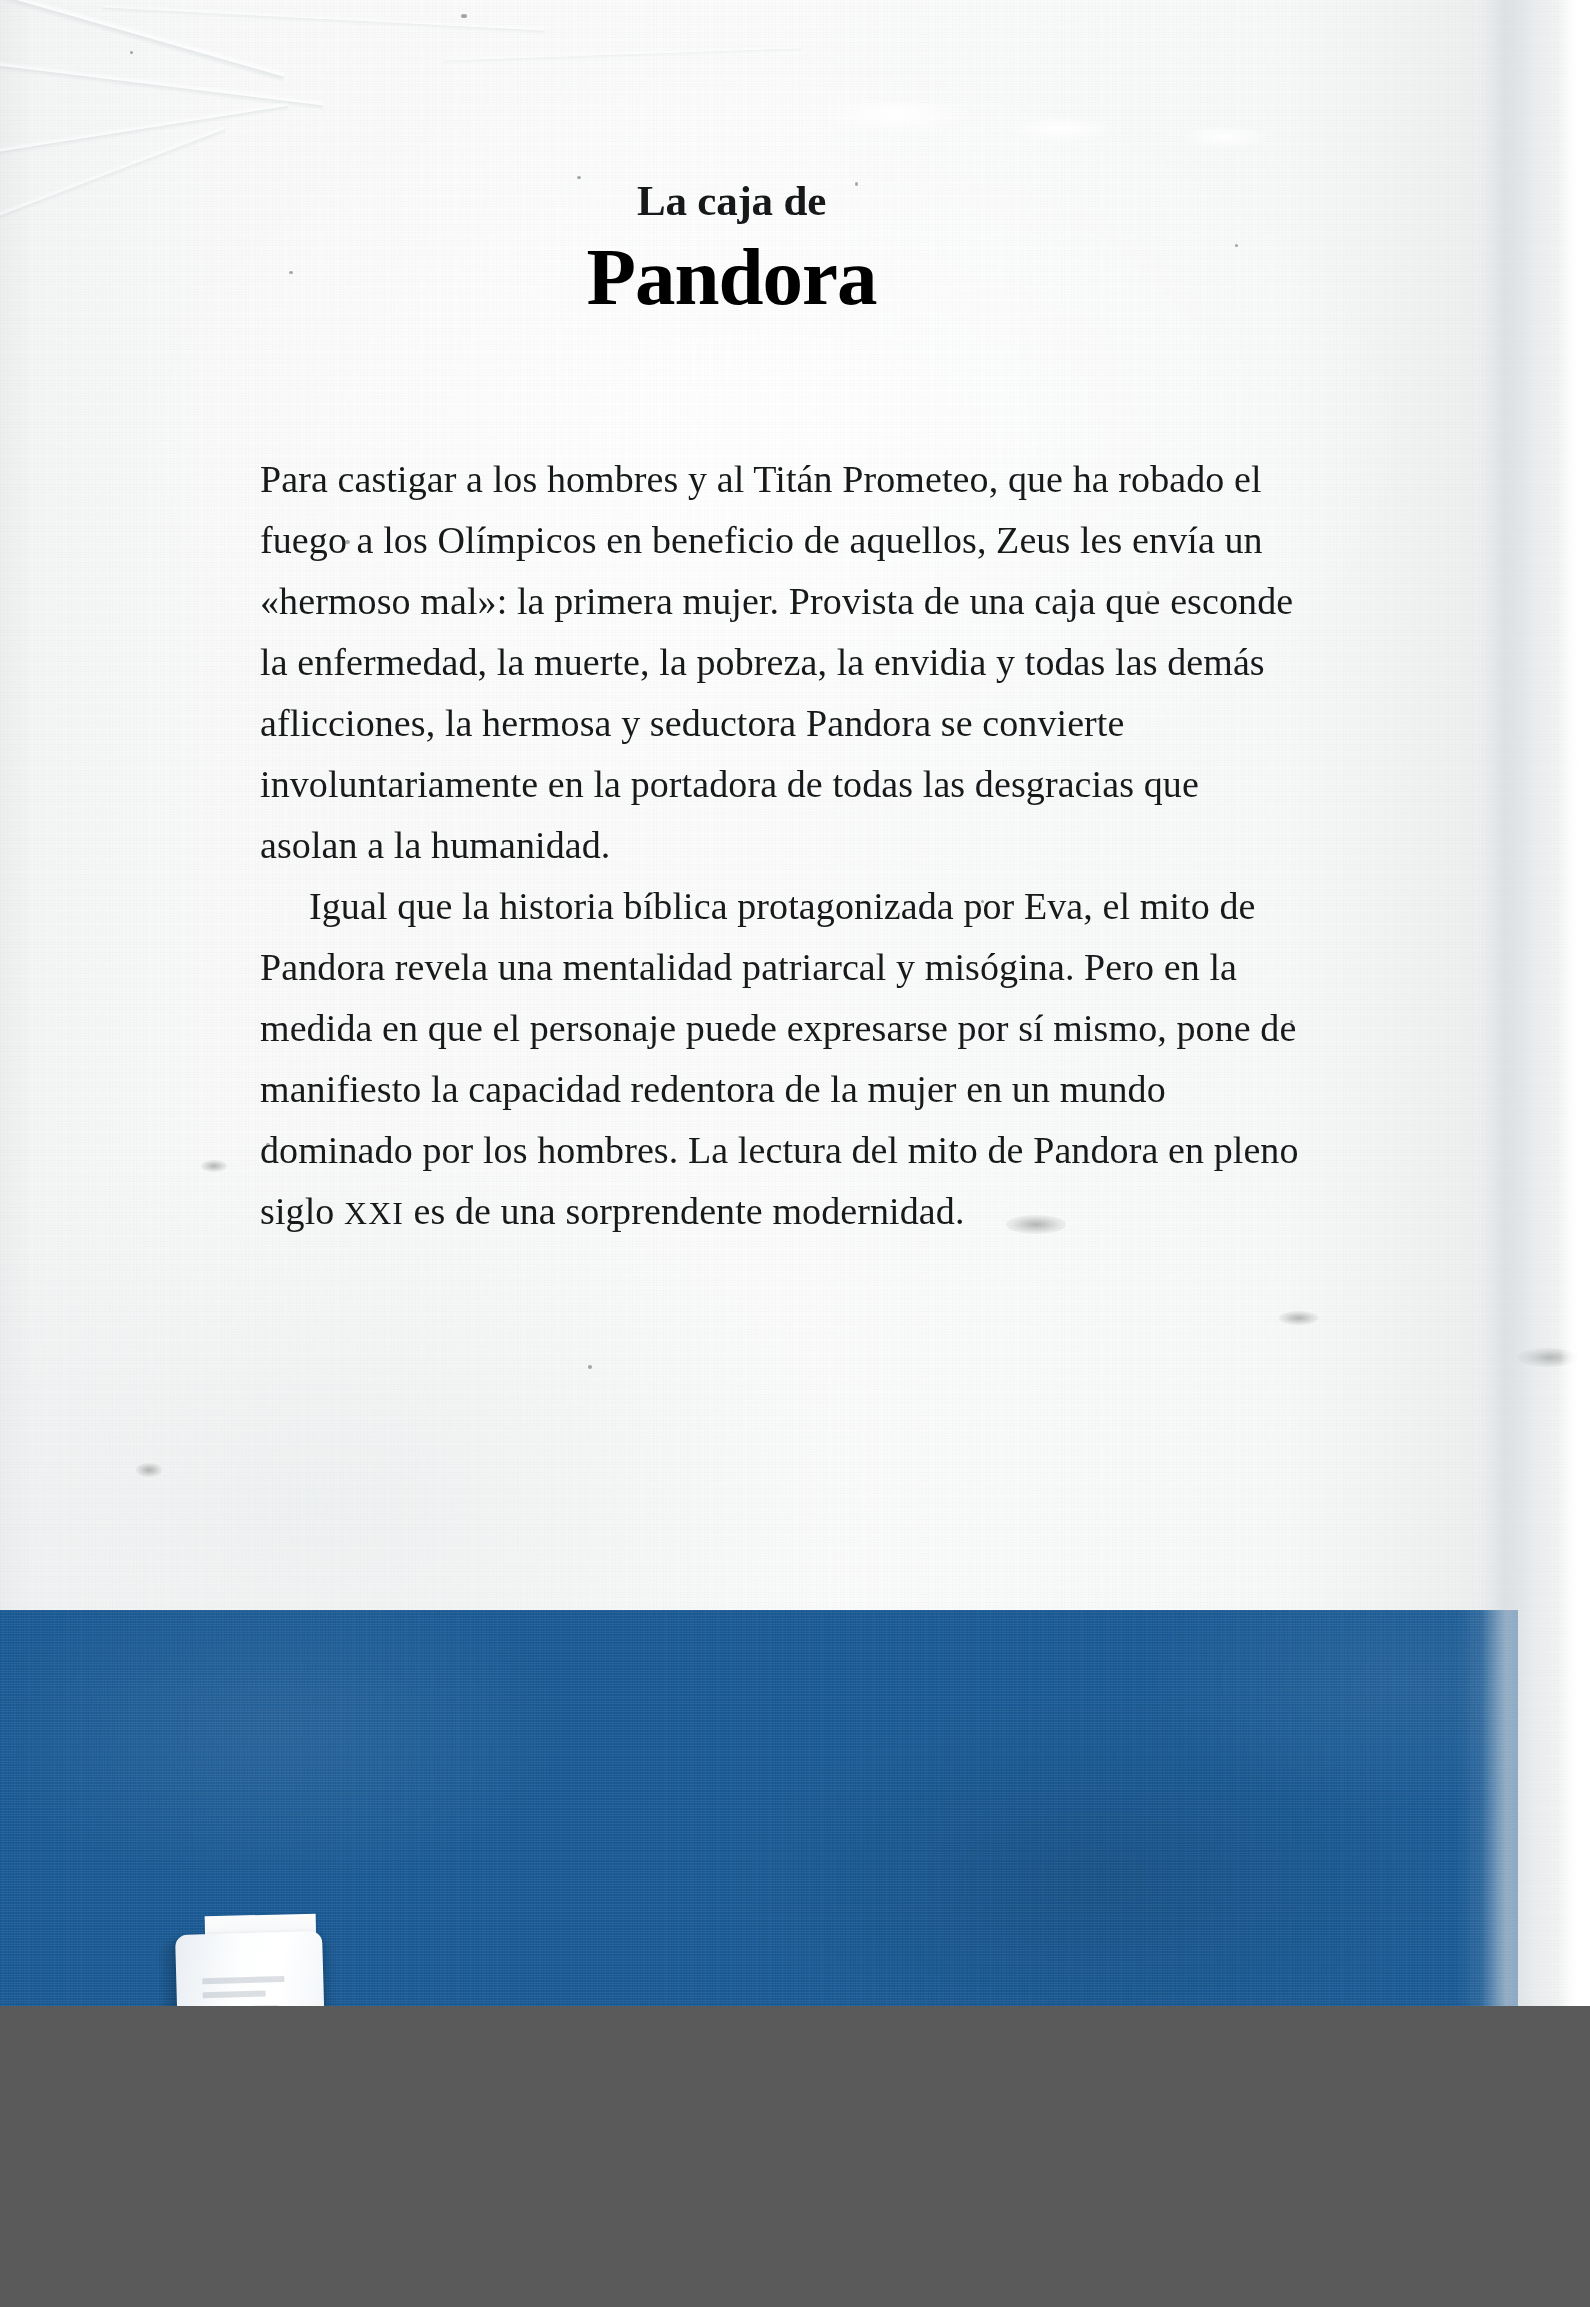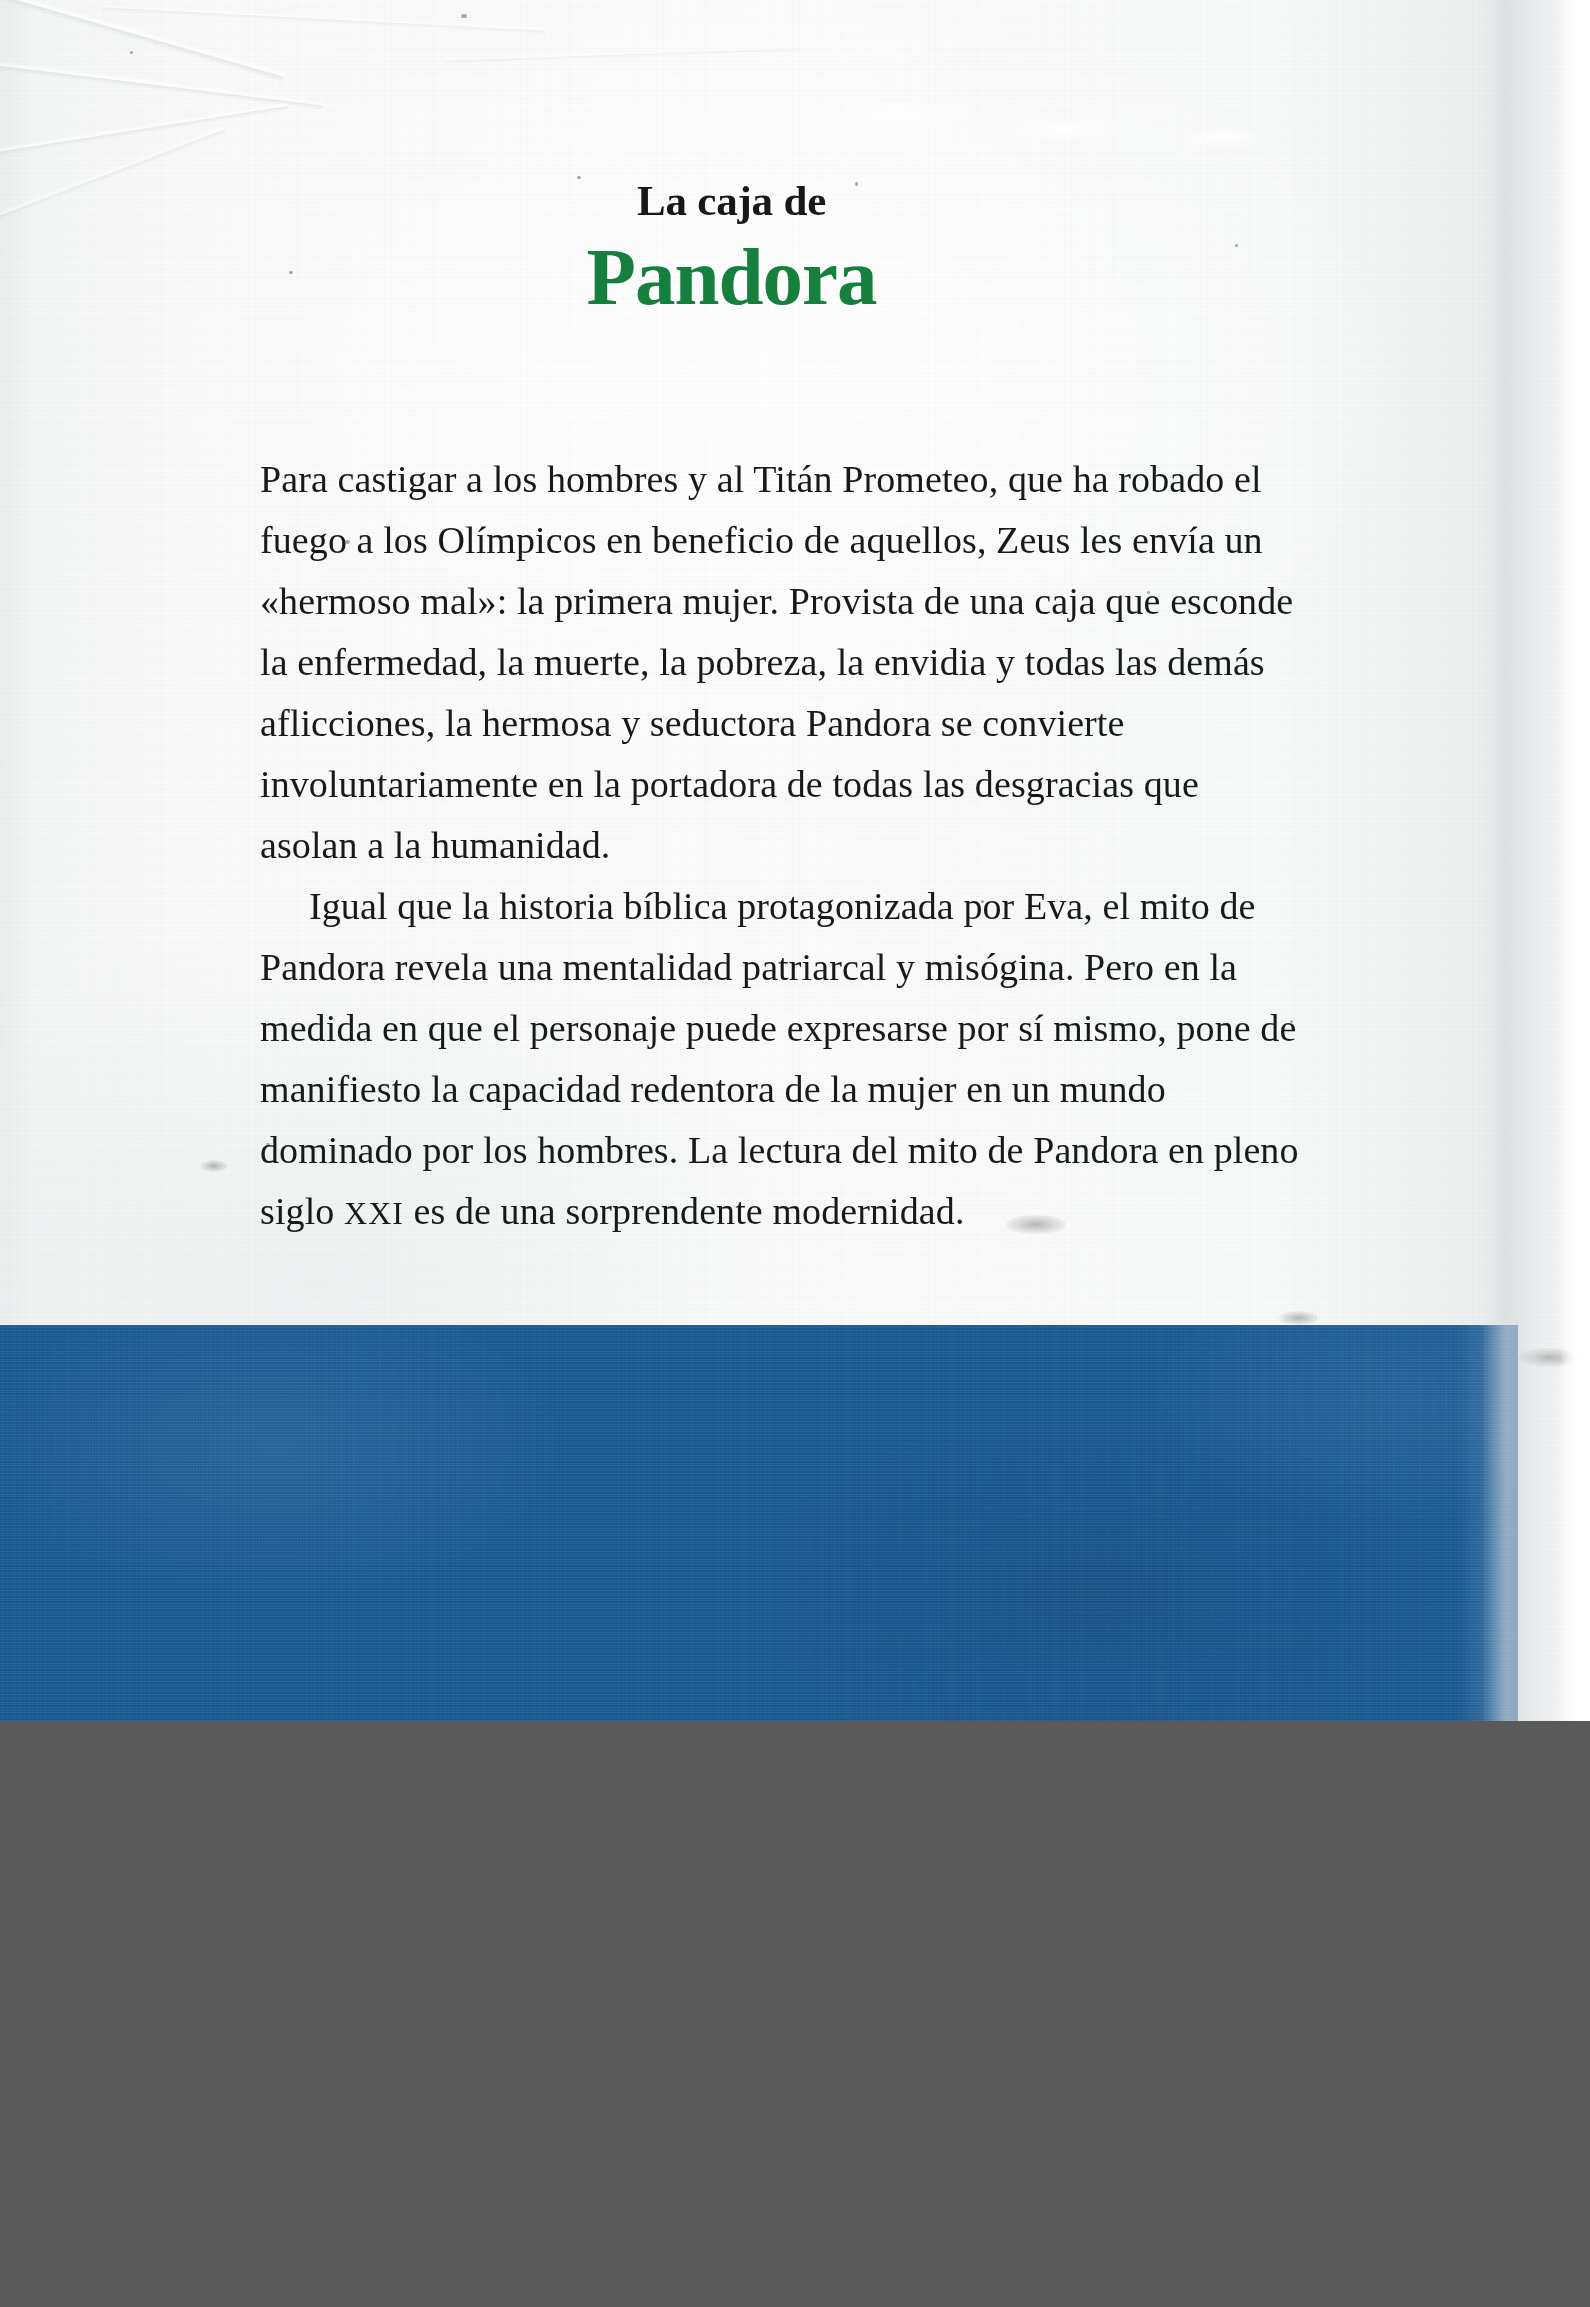--- a/index.html
+++ b/index.html
@@ -4,21 +4,21 @@
 <style>
   html, body {
     margin: 0;
     padding: 0;
     background: #5a5a5a;
   }
 
   .page {
     position: relative;
     width: 1591px;
-    height: 1721px;
+    height: 2006px;
     overflow: hidden;
     background: #f7f8f7;
     font-family: "Liberation Serif", "DejaVu Serif", serif;
     -webkit-font-smoothing: antialiased;
   }
 
   
   .paper-base {
     position: absolute;
     inset: 0;
@@ -131,21 +131,21 @@
     letter-spacing: -0.2px;
     color: #16181a;
     line-height: 1;
   }
 
   .title-main {
     margin-top: 15.4px;
     font-size: 81px;
     font-weight: 700;
     letter-spacing: -1px;
-    color: #15803d;
+    color: #000000;
     line-height: 1;
   }
 
   
   .blurb {
     position: absolute;
     left: 260px;
     top: 449px;
     width: 1041px;
     color: #17191b;

